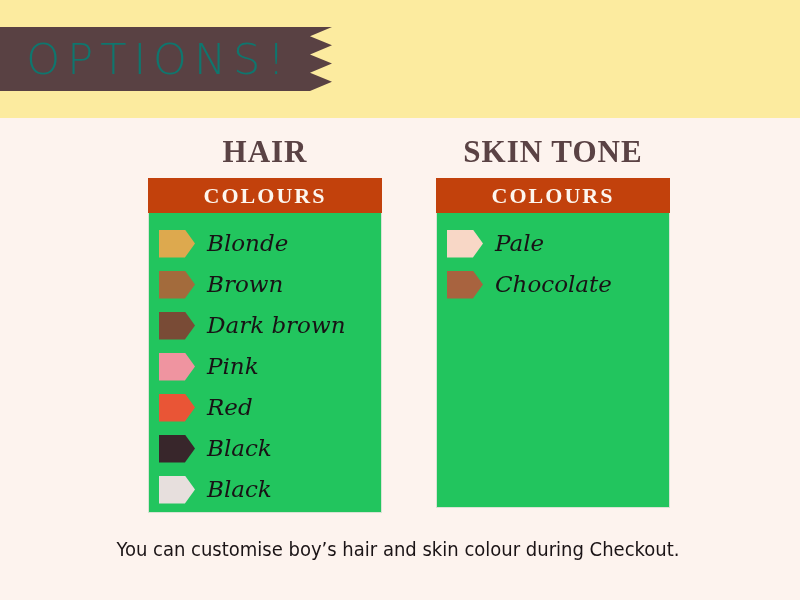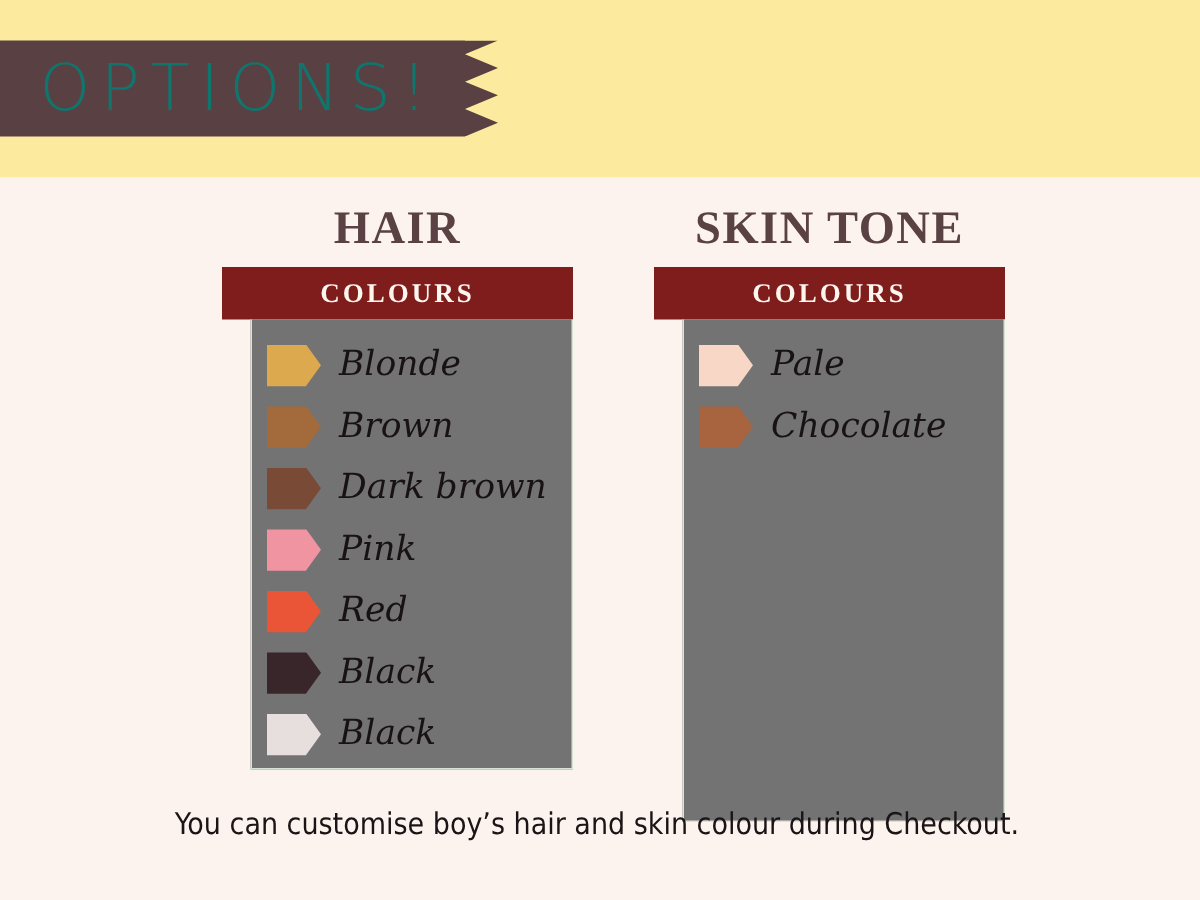--- a/index.html
+++ b/index.html
@@ -79,40 +79,39 @@
     font-weight: bold;
     font-size: 31px;
     letter-spacing: 1px;
     line-height: 36px;
     height: 36px;
     white-space: nowrap;
   }
   .colours-bar {
     margin-top: 8px;
     height: 35px;
-    background: #7f1d1d;
+    background: #c2410c;
     color: #fdf6ef;
     font-family: "Liberation Serif", serif;
     font-weight: bold;
-    font-size: 18px;
+    font-size: 22px;
     letter-spacing: 2px;
     line-height: 35px;
     text-align: center;
     box-sizing: border-box;
   }
   .swatch-panel {
-    background: #737373;
+    background: #22c55e;
     border: 1px solid #d7e3d4;
     border-top: none;
     box-sizing: border-box;
     padding: 10px 0 10px 10px;
-    margin-left: 19px;
   }
   #panel-hair { height: 300px; }
-  #panel-skin { height: 335px; }
+  #panel-skin { height: 295px; }
 
   .swatch-row {
     display: flex;
     align-items: center;
     height: 41px;
   }
   .swatch-chip {
     width: 36px;
     height: 28px;
     flex: 0 0 36px;

